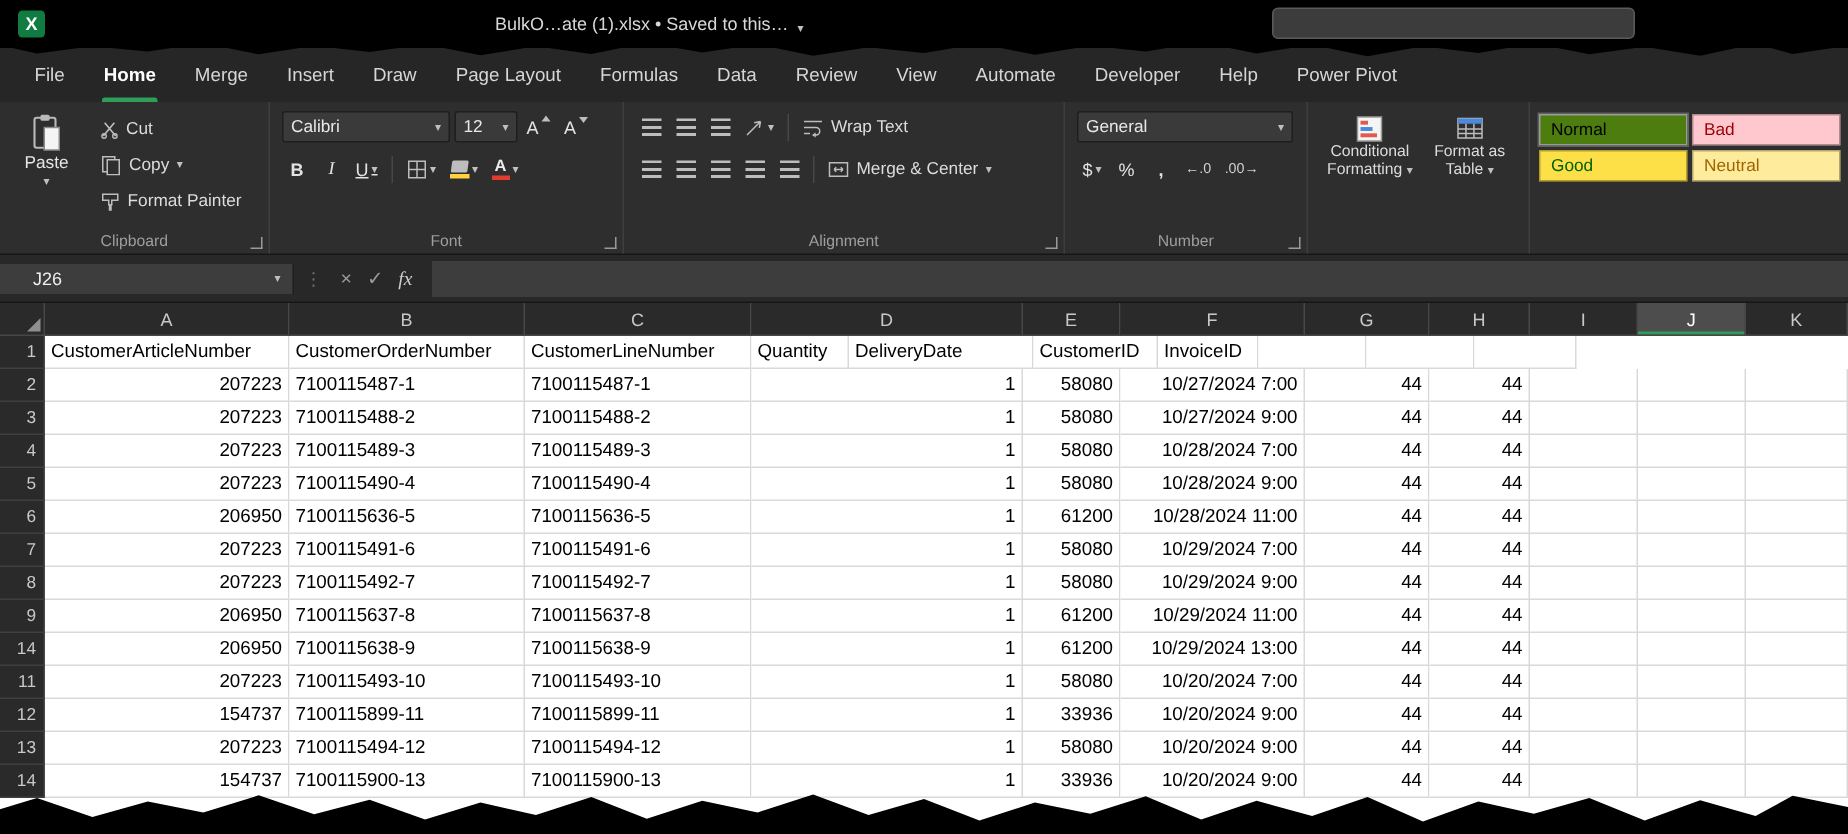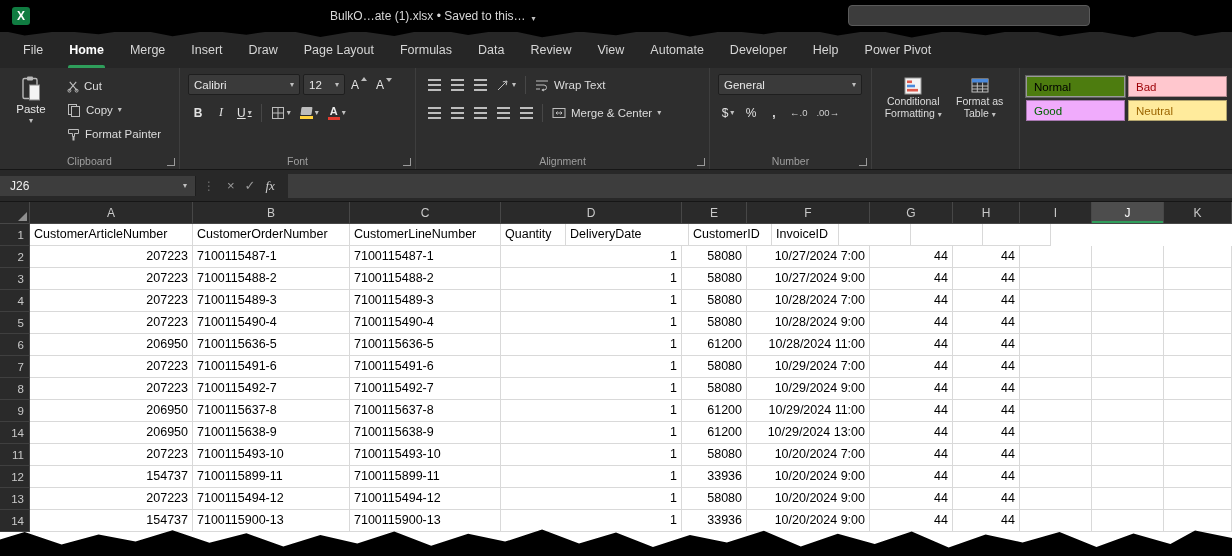--- a/index.html
+++ b/index.html
@@ -69,21 +69,21 @@
   .vsep{width:1px;height:18px;background:#474747;margin:0 3px;}
   .bigv{display:flex;flex-direction:column;align-items:center;gap:0;width:74px;padding-top:3px;
     color:#dcdcdc;font-size:10.5px;text-align:center;line-height:12px;}
   .gallery{display:grid;grid-template-columns:repeat(2,99px);grid-auto-rows:21px;gap:3px;padding:8px 4px 0 6px;}
   .tile{display:flex;align-items:center;padding-left:7px;font-size:11.5px;border:1px solid rgba(0,0,0,.3);}
   .tile.sel{border:1px solid #9a9a9a;outline:1px solid #606060;}
 
   
   .fbar{display:flex;align-items:center;height:32px;background:#282828;border-bottom:1px solid #161616;}
   .namebox{width:196px;height:20px;background:#3d3d3d;display:flex;align-items:center;justify-content:space-between;
-    padding:0 8px 0 10px;color:#eee;font-size:12px;border-right:1px solid #1e1e1e;}
+    padding:0 8px 0 22px;color:#eee;font-size:12px;border-right:1px solid #1e1e1e;}
   .fsep{color:#6f6f6f;margin:0 7px;font-size:12px;}
   .fbtn{color:#9a9a9a;font-size:13px;margin:0 5px;}
   .fx{font-style:italic;color:#cfcfcf;font-family:"Liberation Serif",serif;}
   .finput{flex:1;height:24px;background:#3d3d3d;margin-left:8px;color:#eee;font-size:12px;padding:3px 6px;}
 
   
   .sheet{background:#fff;}
   .colhdr-row{display:flex;height:22px;background:var(--hdr-bg);}
   .corner-cell{position:relative;width:30px;background:var(--hdr-bg);
     border-right:1px solid var(--hdr-border);border-bottom:1px solid var(--hdr-border);}
@@ -335,21 +335,21 @@
           <span><span>Format as Table</span> <span class="chev">▾</span></span>
         </div>
       </div>
       <div class="glabel"></div>
     </div>
 
     <div class="rgroup" style="flex:1;border-right:none;">
       <div class="gallery">
           <div class="tile sel" style="background: #4d7c0f; color: rgb(0, 0, 0);">Normal</div>
           <div class="tile" style="background: rgb(255, 199, 206); color: rgb(156, 0, 6);">Bad</div>
-          <div class="tile" style="background: #f0abfc; color: rgb(0, 97, 0);">Good</div>
+          <div class="tile" style="background: #fde047; color: rgb(0, 97, 0);">Good</div>
           <div class="tile" style="background: rgb(255, 235, 156); color: rgb(156, 101, 0);">Neutral</div>
         </div>
     </div>
   </div>
 
   <div class="fbar">
     <div class="namebox">
       <span>J26</span>
       <span class="chev">▾</span>
     </div>

